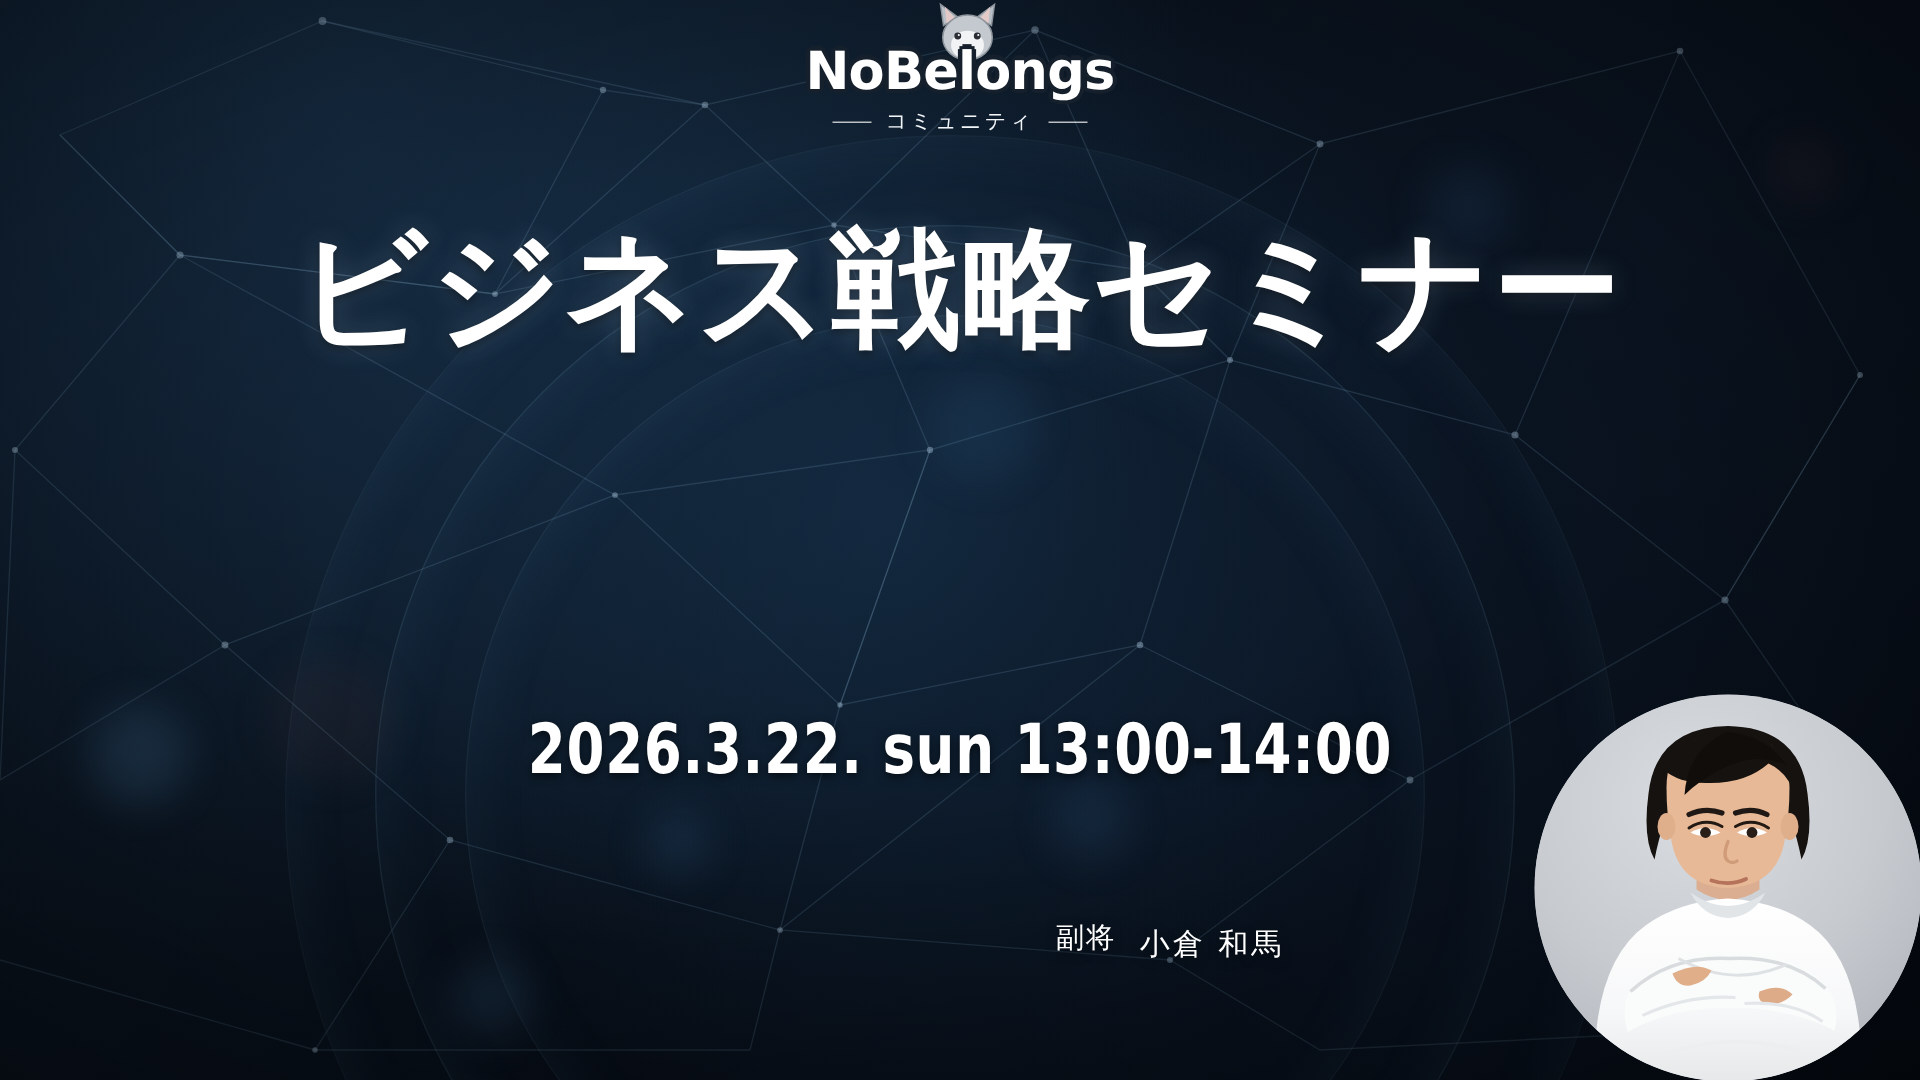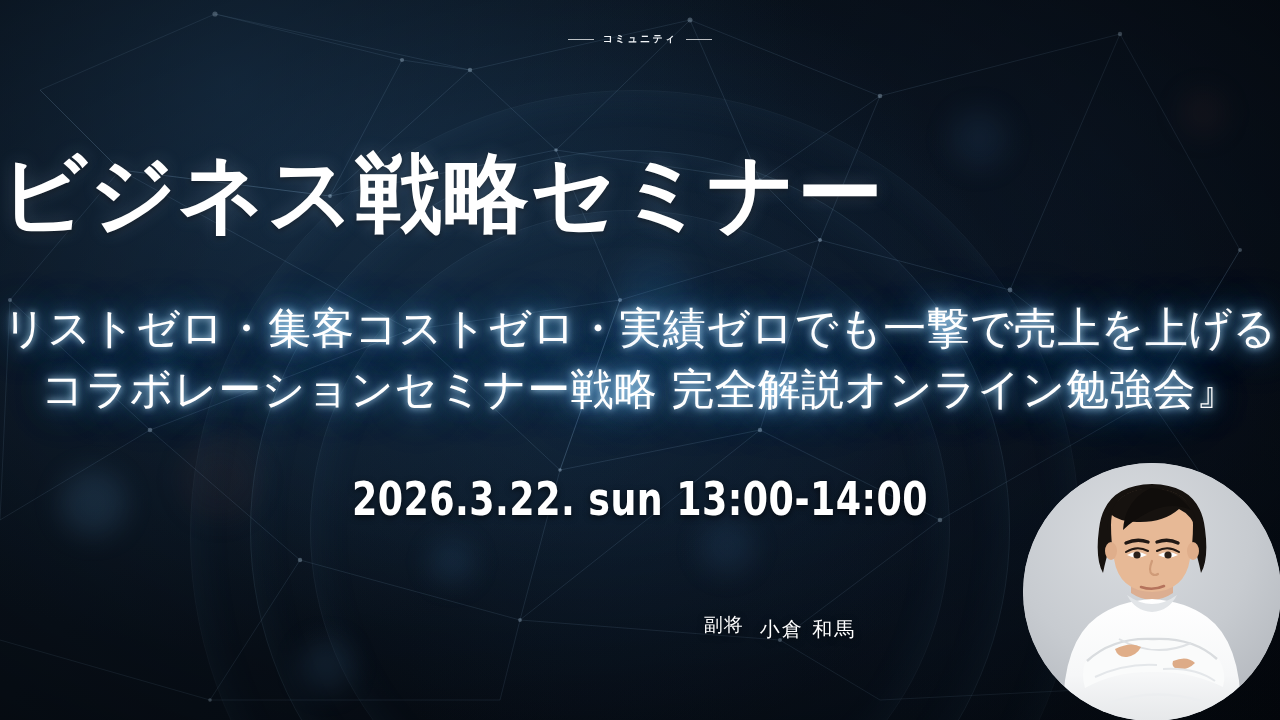--- a/index.html
+++ b/index.html
@@ -55,26 +55,27 @@
     text-shadow:
       -2px -2px 0 #15202c, 2px -2px 0 #15202c, -2px 2px 0 #15202c, 2px 2px 0 #15202c,
       -3px 0 0 #15202c, 3px 0 0 #15202c, 0 -3px 0 #15202c, 0 3px 0 #15202c;
   }
   .logo-sub{
     display:flex; align-items:center; gap:9px;
     margin-top:4px;
   }
   .logo-sub .bar{ width:26px; height:1px; background:rgba(255,255,255,.72); }
   .logo-sub .txt{
-    font-size:10px; letter-spacing:2.2px; color:#f2f5f8; font-weight:700;
+    font-size:14px; letter-spacing:2.2px; color:#f2f5f8; font-weight:400;
   }
 
   
   .headline{
     position:absolute; left:0; right:0; top:148px;
+    text-align:center;
     font-size:86px; line-height:1.06; font-weight:700;
     color:#ffffff; letter-spacing:1px;
     text-shadow:0 0 18px rgba(190,225,255,.22), 0 2px 6px rgba(0,0,0,.55);
   }
 
   
   .subtitle{
     position:absolute; left:0; right:0; top:298px;
     text-align:center;
     font-size:43px; line-height:1.42; font-weight:500;
@@ -189,33 +190,46 @@
     <div class="bokeh" style="left:180px;top:440px;width:80px;height:80px;background:rgba(120,70,70,.10);"></div>
     <div class="bokeh" style="left:950px;top:110px;width:58px;height:58px;background:rgba(60,110,160,.15);"></div>
     <div class="bokeh" style="left:1180px;top:90px;width:46px;height:46px;background:rgba(130,70,70,.12);"></div>
     <div class="bokeh" style="left:700px;top:520px;width:54px;height:54px;background:rgba(70,130,185,.14);"></div>
     <div class="bokeh" style="left:620px;top:250px;width:70px;height:70px;background:rgba(60,120,175,.12);"></div>
   </div>
 
   <div class="vignette"></div>
 
   <div class="logo-block">
+    <div class="logo-wrap">
+      <svg class="cat-icon" viewBox="0 0 44 42">
+        <path d="M6 16 L4 2 L15 10 Z" fill="#b9bfc6" stroke="#8d949c" stroke-width="1"></path>
+        <path d="M38 16 L40 2 L29 10 Z" fill="#b9bfc6" stroke="#8d949c" stroke-width="1"></path>
+        <path d="M7 3.5 L13.5 11 L8 14.5 Z" fill="#e4c9c9"></path>
+        <path d="M37 3.5 L30.5 11 L36 14.5 Z" fill="#e4c9c9"></path>
+        <ellipse cx="22" cy="24" rx="16.5" ry="15" fill="#c3c9cf" stroke="#8d949c" stroke-width="1"></ellipse>
+        <ellipse cx="22" cy="29" rx="11" ry="9.5" fill="#f1f3f5"></ellipse>
+        <circle cx="15.5" cy="23" r="2.3" fill="#2b2f35"></circle>
+        <circle cx="28.5" cy="23" r="2.3" fill="#2b2f35"></circle>
+        <circle cx="16.2" cy="22.3" r="0.7" fill="#fff"></circle>
+        <circle cx="29.2" cy="22.3" r="0.7" fill="#fff"></circle>
+        <path d="M20.5 29 L23.5 29 L22 30.8 Z" fill="#6b7078"></path>
+        <path d="M22 31 q-2.2 2.4 -4.4 .6 M22 31 q2.2 2.4 4.4 .6" stroke="#6b7078" stroke-width="1" fill="none"></path>
+      </svg>
+      <span class="logo-word">NoBelongs</span>
+    </div>
     <div class="logo-sub">
       <span class="bar"></span>
       <span class="txt">コミュニティ</span>
       <span class="bar"></span>
     </div>
   </div>
 
   <h1 class="headline">ビジネス戦略セミナー</h1>
 
-  <div class="subtitle">
-    <span class="l1">リストゼロ・集客コストゼロ・実績ゼロでも一撃で売上を上げる</span>
-    <span class="l2">コラボレーションセミナー戦略 完全解説オンライン勉強会』</span>
-  </div>
 
   <div class="date-line">2026.3.22. sun 13:00-14:00</div>
 
   <div class="presenter">
     <span class="role">副将</span><span class="name">小倉 和馬</span>
   </div>
 
   <div class="portrait">
     <svg viewBox="0 0 258 258">
       <defs>

